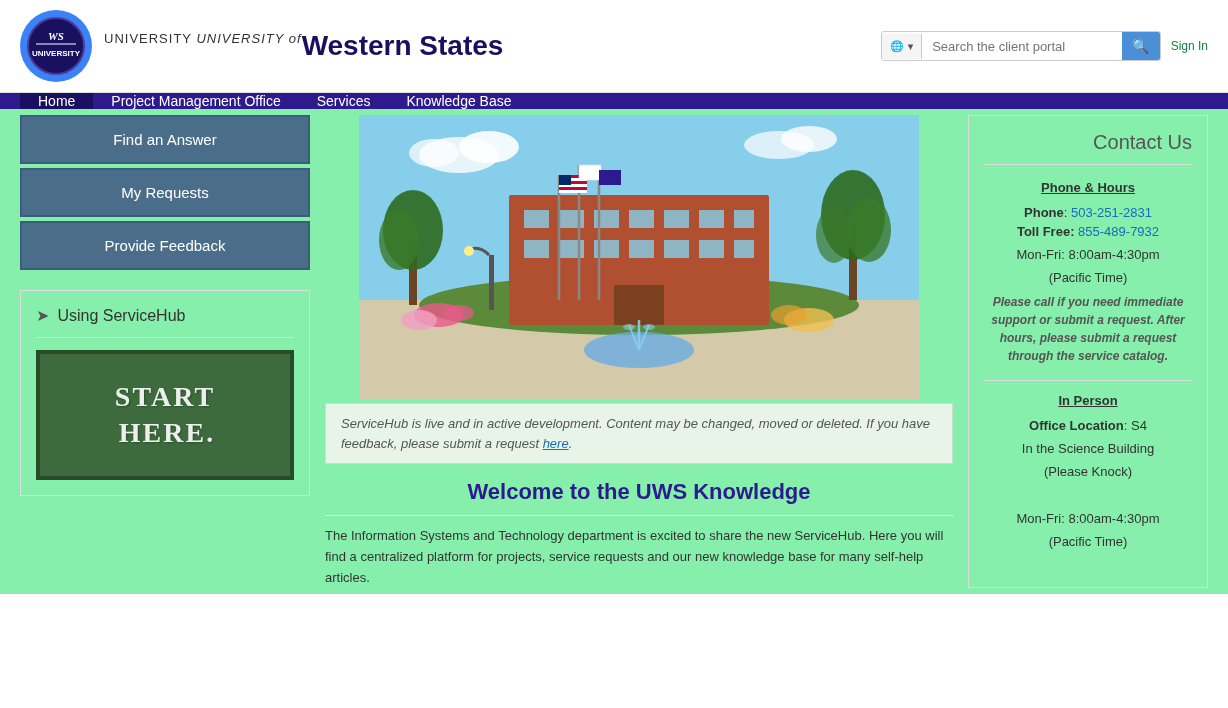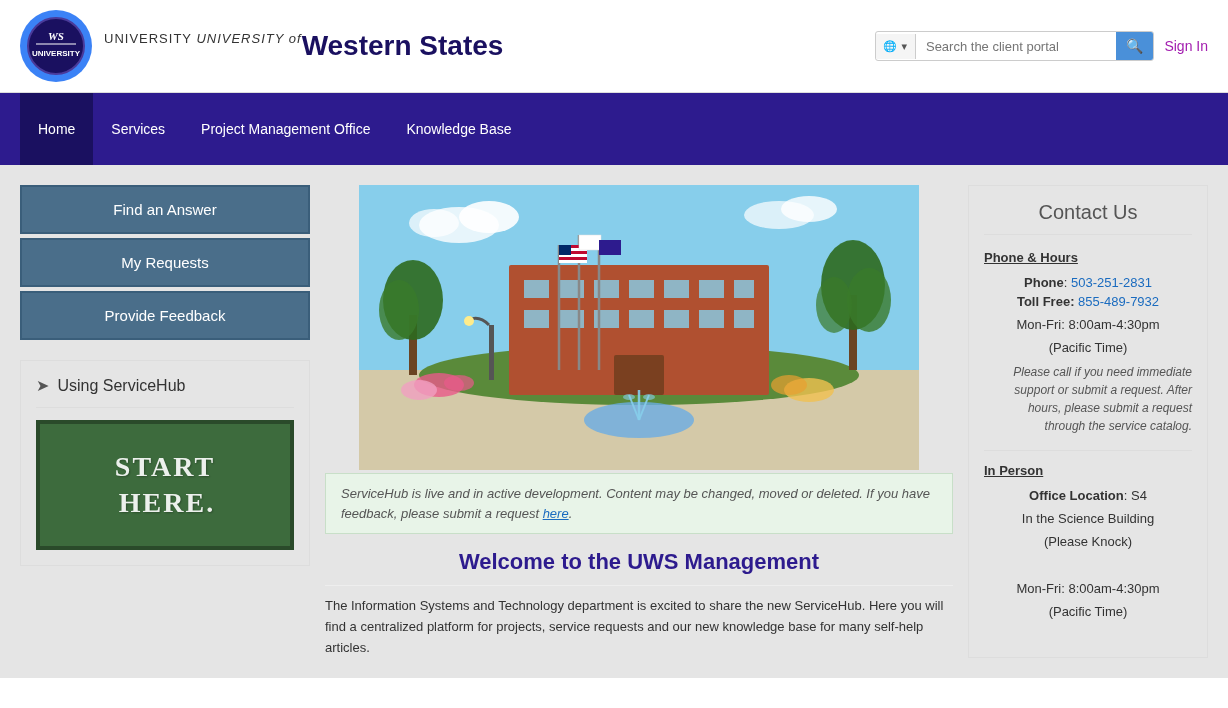--- a/index.html
+++ b/index.html
@@ -85,51 +85,51 @@
     }
     .search-btn {
       background: #4a90d9;
       border: none;
       padding: 6px 10px;
       cursor: pointer;
       color: #fff;
       font-size: 14px;
     }
     .sign-in-link {
-      color: #a21caf;
+      color: #15803d;
       text-decoration: none;
-      font-size: 14px;
+      font-size: 12px;
     }
 
     
     .nav-bar {
       background: #2d1b8e;
       padding: 0 20px;
       display: flex;
       align-items: stretch;
     }
     .nav-item {
       color: #fff;
-      padding: 28px 18px;
+      padding: 0 18px;
       cursor: pointer;
       font-size: 14px;
       text-decoration: none;
       display: flex;
       align-items: center;
     }
     .nav-item.active {
       background: #1a1060;
     }
 
     
     .main-layout {
       display: flex;
       gap: 0;
-      padding: 20px 20px;
-      background: #e5e5e5;
+      padding: 6px 20px;
+      background: #86efac;
     }
 
     
     .sidebar {
       width: 290px;
       flex-shrink: 0;
       margin-right: 15px;
     }
     .sidebar-btn {
       display: block;
@@ -225,29 +225,29 @@
 
     
     .right-sidebar {
       width: 240px;
       flex-shrink: 0;
       margin-left: 15px;
       border: 1px solid #ddd;
       padding: 15px;
     }
     .contact-title {
-      text-align: center;
+      text-align: right;
       font-size: 20px;
       color: #555;
       margin-bottom: 15px;
       padding-bottom: 10px;
       border-bottom: 1px solid #ddd;
     }
     .contact-section-title {
-      text-align: left;
+      text-align: center;
       font-weight: bold;
       text-decoration: underline;
       color: #333;
       margin-bottom: 10px;
       font-size: 13px;
     }
     .contact-row {
       text-align: center;
       font-size: 13px;
       color: #333;
@@ -257,26 +257,27 @@
       color: #1a6bbf;
       text-decoration: none;
     }
     .contact-hours {
       text-align: center;
       font-size: 13px;
       color: #333;
       margin: 8px 0;
     }
     .contact-note {
-      text-align: right;
+      text-align: center;
       font-style: italic;
       font-size: 12px;
       color: #555;
       margin: 8px 0 15px 0;
       line-height: 1.5;
+      font-weight: bold;
     }
     .contact-divider {
       border: none;
       border-top: 1px solid #ddd;
       margin: 12px 0;
     }
     .in-person-section {
       margin-top: 5px;
     }
   </style>
@@ -308,22 +309,22 @@
       </div>
       <input class="search-input" type="text" placeholder="Search the client portal" style="">
       <button class="search-btn">🔍</button>
     </div>
     <a href="#" class="sign-in-link">Sign In</a>
   </div>
 </div>
 
 <nav class="nav-bar">
   <a href="#" class="nav-item active">Home</a>
+  <a href="#" class="nav-item">Project Management Office</a>
   <a href="#" class="nav-item">Services</a>
-  <a href="#" class="nav-item">Project Management Office</a>
   <a href="#" class="nav-item">Knowledge Base</a>
 </nav>
 
 <div class="main-layout">
 
   <div class="sidebar">
     <button class="sidebar-btn">Find an Answer</button>
     <button class="sidebar-btn">My Requests</button>
     <button class="sidebar-btn">Provide Feedback</button>
 
@@ -413,21 +414,21 @@
       <rect x="130" y="140" width="5" height="55" fill="#555"></rect>
       <path d="M130 140 Q120 130 110 135" stroke="#555" stroke-width="3" fill="none"></path>
       <circle cx="110" cy="136" r="5" fill="#ffec8b"></circle>
     </svg>
 
     <div class="notice-box">
       <span>ServiceHub is live and in active development. Content may be changed, moved or deleted. If you have feedback, please submit a request </span>
       <a href="#">here</a>.
     </div>
 
-    <div class="welcome-title">Welcome to the UWS Management</div>
+    <div class="welcome-title">Welcome to the UWS Knowledge</div>
     <p class="welcome-text">The Information Systems and Technology department is excited to share the new ServiceHub. Here you will find a centralized platform for projects, service requests and our new knowledge base for many self-help articles.</p>
   </div>
 
   <div class="right-sidebar">
     <div class="contact-title">Contact Us</div>
 
     <div class="contact-section-title">Phone &amp; Hours</div>
     <div class="contact-row">
       <strong>Phone</strong>: <a href="#">503-251-2831</a>
     </div>

